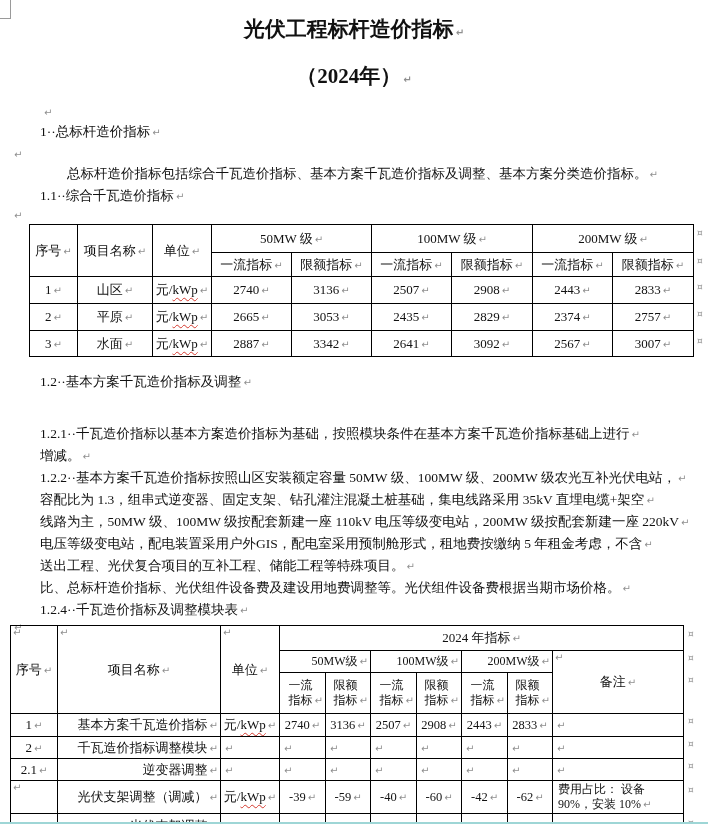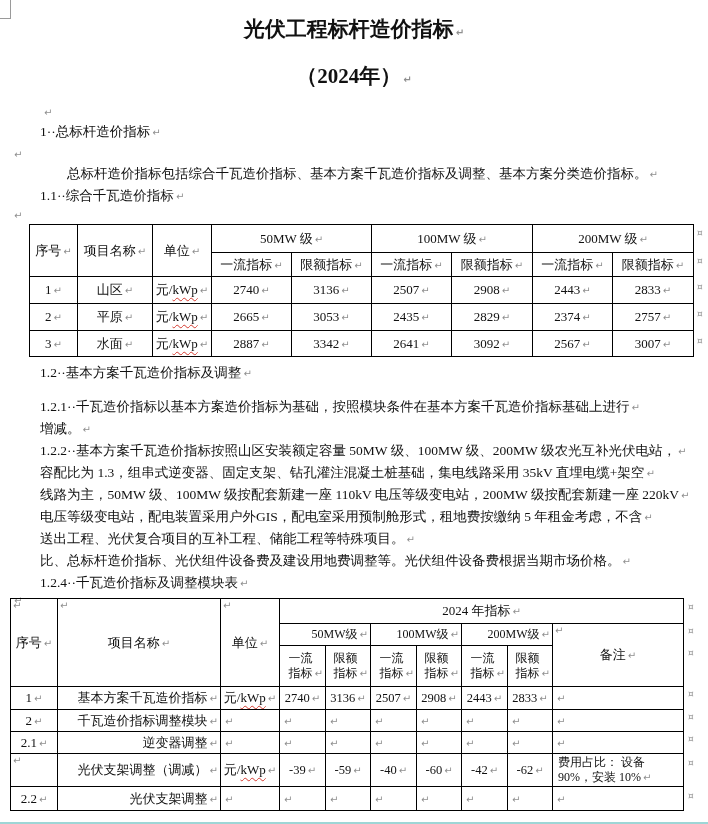--- a/index.html
+++ b/index.html
@@ -22,21 +22,21 @@
   .cellpm{position:absolute;top:1px;left:2px;margin:0;}
   .title{ text-align:center;font-weight:bold;font-size:21px;line-height:30px;white-space:nowrap;}
   .title2{margin-top:13px;}
   .pmline{white-space:nowrap;}
   .pmline-a{height:16px;line-height:16px;margin-left:42px;margin-top:8px;}
   .pmline-b{height:20px;line-height:20px;margin-left:12px;}
   .pmline-c{height:14px;line-height:14px;margin-left:12px;}
   .pmline-d{height:4px;line-height:10px;margin-left:12px;}
   .ln{height:22px;line-height:22px;font-size:13.5px;margin-left:40px;margin-right:6px;white-space:nowrap;}
   .indent1{text-indent:27px;}
-  .mt4{} .mt2{margin-top:2px;} .mt7{margin-top:5px;} .mt16{margin-top:12px;}
+  .mt4{} .mt2{margin-top:2px;} .mt7{margin-top:14px;} .mt16{margin-top:30px;}
   .twrap{position:relative;}
   .twrap1{margin-left:29px;margin-top:3px;}
   .twrap2{margin-left:10px;}
   table{border-collapse:collapse;table-layout:fixed;}
   .t1{width:664px;border:1.5px solid #000;}
   .t2{width:673px;border:1.5px solid #000;}
   td,th{border:1px solid #000;font-weight:normal;text-align:center;vertical-align:middle;
         padding:0 2px;overflow:hidden;position:relative;font-size:13px;}
   .t2 .num{font-size:12.5px;}
   .t2 .hsm{font-size:12px;line-height:15px;text-align:right;}

